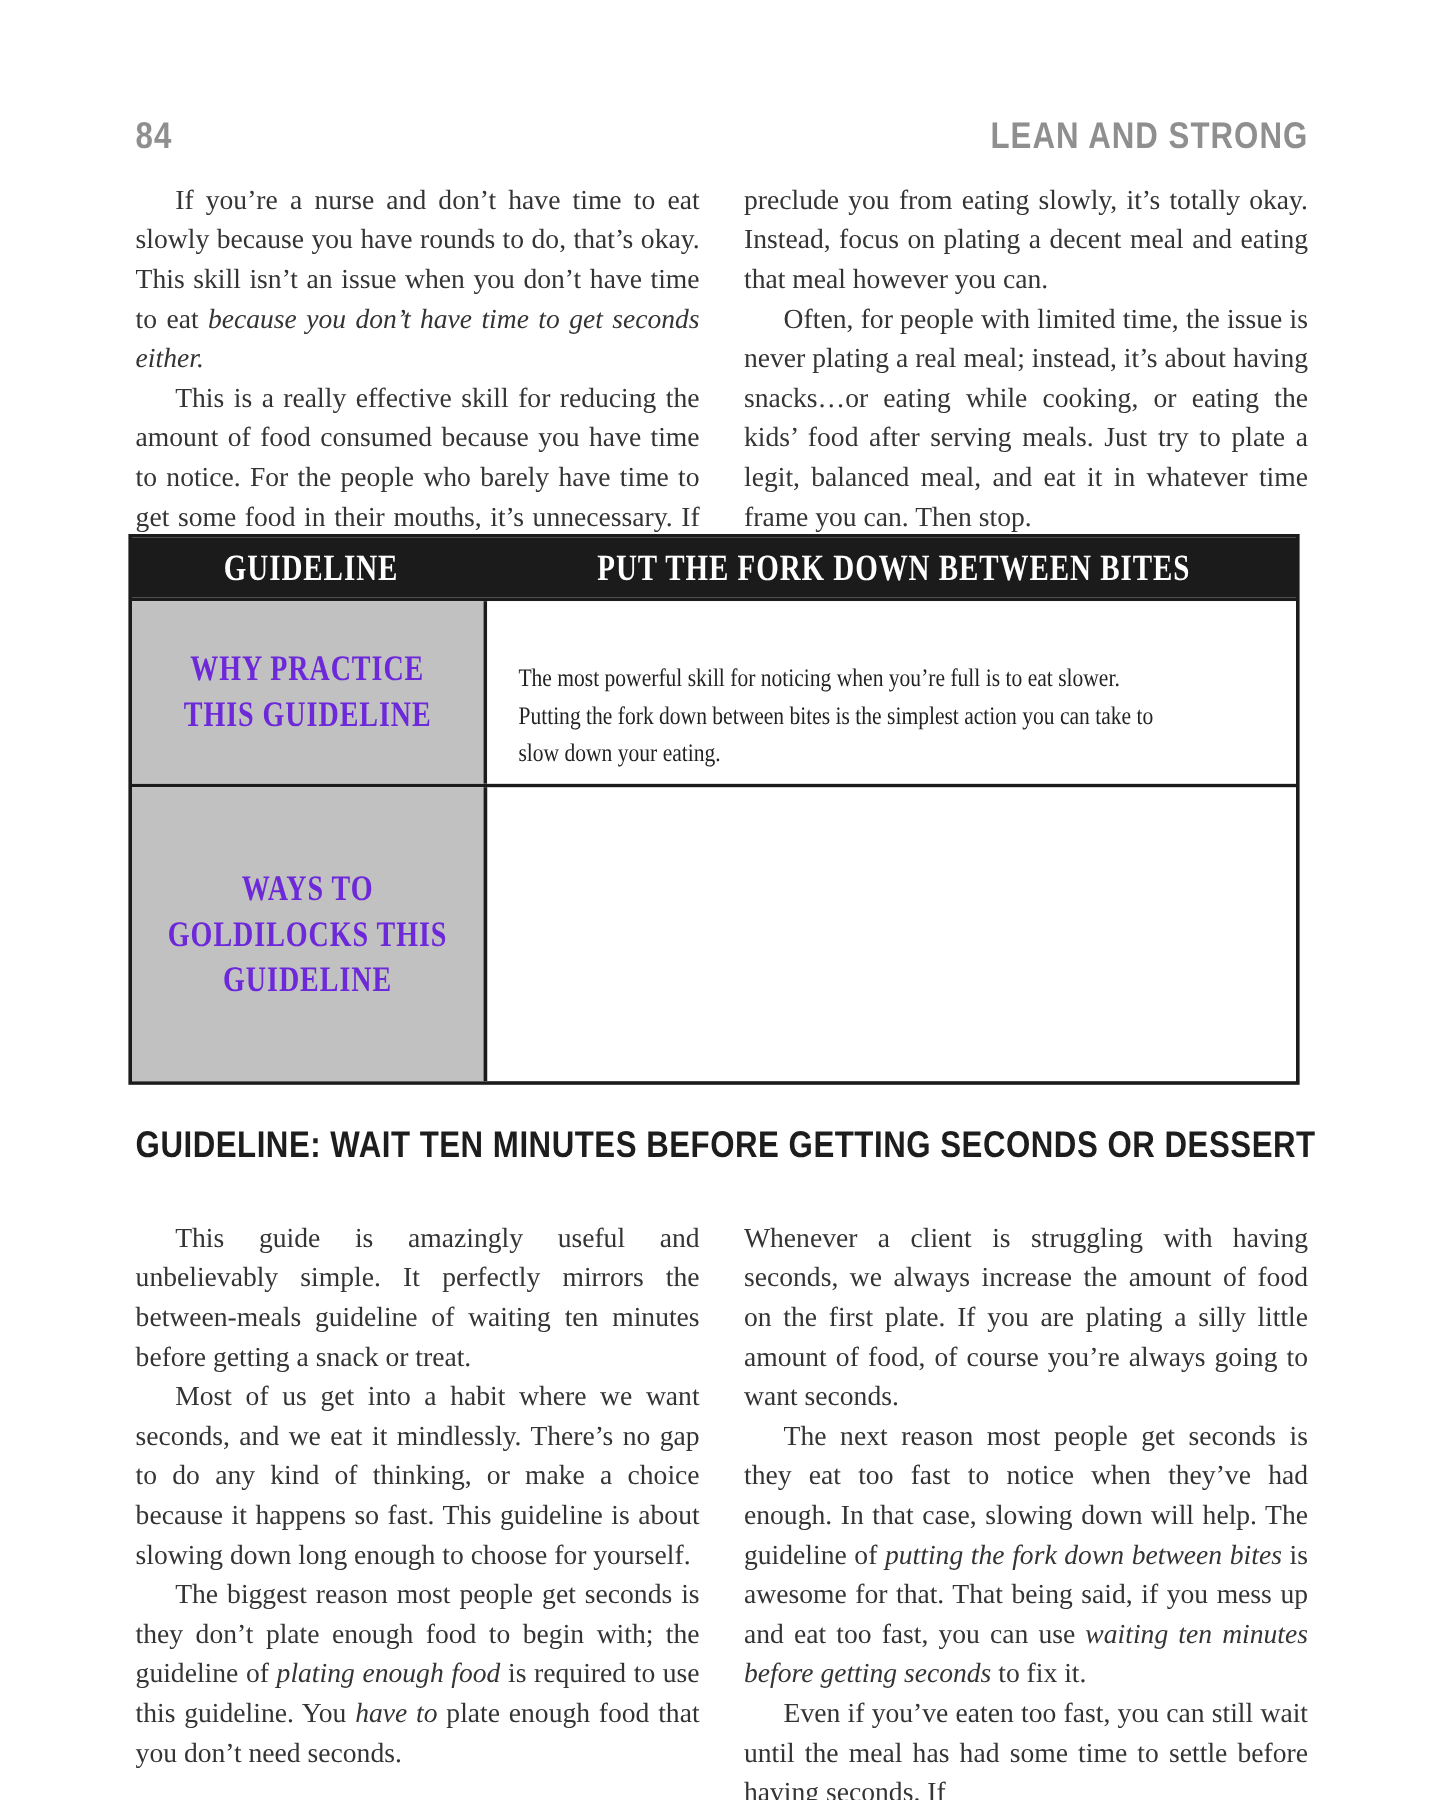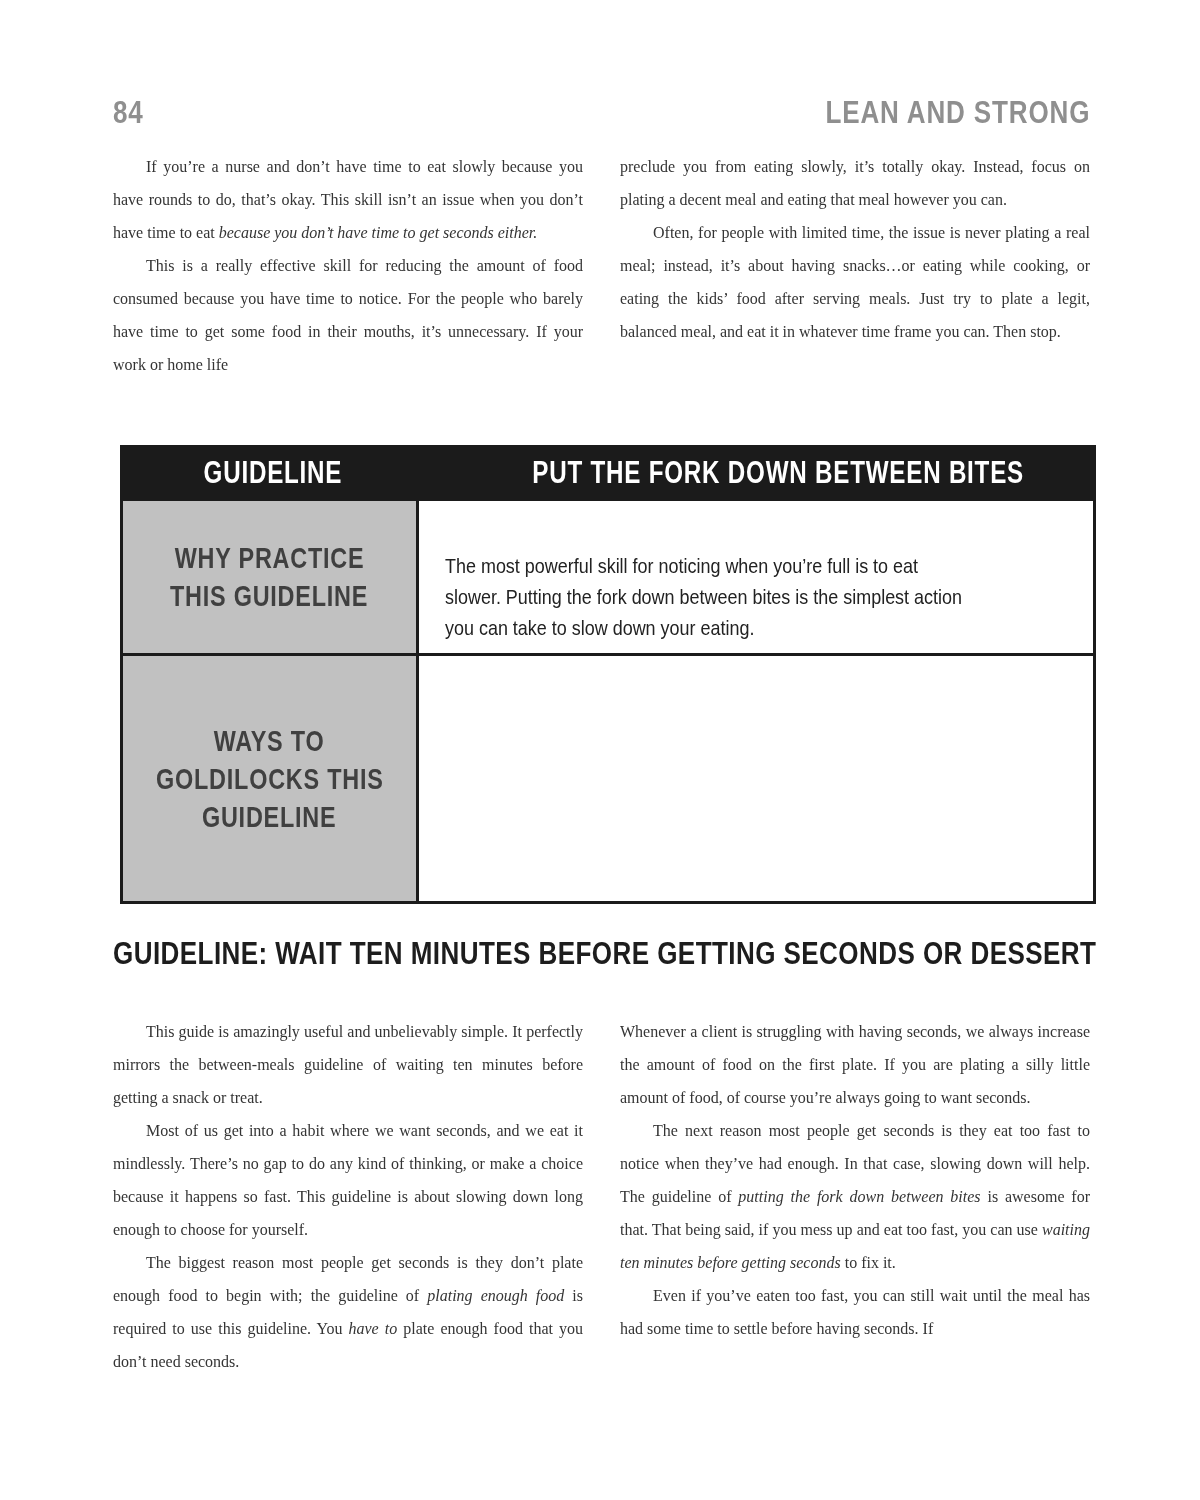--- a/index.html
+++ b/index.html
@@ -15,49 +15,49 @@
     display:flex; justify-content:space-between; align-items:baseline;
     font-family:"Liberation Sans", sans-serif; font-weight:bold;
     font-size:31px; color:var(--runhead_gray,#8f8f8f); letter-spacing:1px;
   }
   .cond-l { display:inline-block; transform:scaleX(0.84); transform-origin:0 50%; white-space:nowrap; }
   .cond-r { display:inline-block; transform:scaleX(0.84); transform-origin:100% 50%; white-space:nowrap; }
   .cond-c { display:inline-block; transform:scaleX(0.78); transform-origin:50% 50%; white-space:nowrap; }
   
   .col {
     position:absolute; width:470px;
-    font-size:16px; line-height:33px; text-align:justify;
+    font-size:23px; line-height:33px; text-align:justify;
   }
   .col-left  { left:113px; }
   .col-right { left:620px; }
   .top    { top:150px; }
   .bottom { top:1015px; }
   .col p { margin:0; text-indent:33px; }
   .col p.noindent { text-indent:0; }
   .col em { font-style:italic; }
   
   .gtable {
-    position:absolute; left:120px; top:445px; width:976px;
+    position:absolute; left:107px; top:445px; width:976px;
     box-sizing:border-box; border:3px solid var(--table_black,#1b1b1b);
-    font-family:Liberation Sans, sans-serif;
+    font-family:Liberation Serif, serif;
   }
   .g-header {
     display:flex; height:50px; background:var(--table_black,#1b1b1b); color:#ffffff;
   }
   .g-h1 { width:299px; display:flex; align-items:center; justify-content:center; }
-  .g-h2 { flex:1;      display:flex; align-items:center; justify-content:flex-end; }
+  .g-h2 { flex:1;      display:flex; align-items:center; justify-content:center; }
   .g-header .cond-c { font-size:31px; font-weight:bold; letter-spacing:1px; }
   .g-row { display:flex; border-top:3px solid var(--table_black,#1b1b1b); box-sizing:border-box; }
   .g-row-1 { height:155px; }
   .g-row-2 { height:248px; }
   .g-label {
     width:296px; box-sizing:border-box; background:var(--cell_gray,#c1c1c1);
     border-right:3px solid var(--table_black,#1b1b1b);
     display:flex; flex-direction:column; align-items:center; justify-content:center;
-    color:#404040; font-weight:bold; font-size:30px; line-height:38px; letter-spacing:1px;
+    color:#6d28d9; font-weight:bold; font-size:30px; line-height:38px; letter-spacing:1px;
   }
   .g-content {
     flex:1; background:#ffffff; display:flex; align-items:flex-end;
     padding:10px 24px 10px 26px; box-sizing:border-box;
     font-size:21px; line-height:31px; color:#222222;
   }
   .cond-block {
     width:117%; transform:scaleX(0.855); transform-origin:0 50%;
   }
   .cond-block p { margin:0; }

